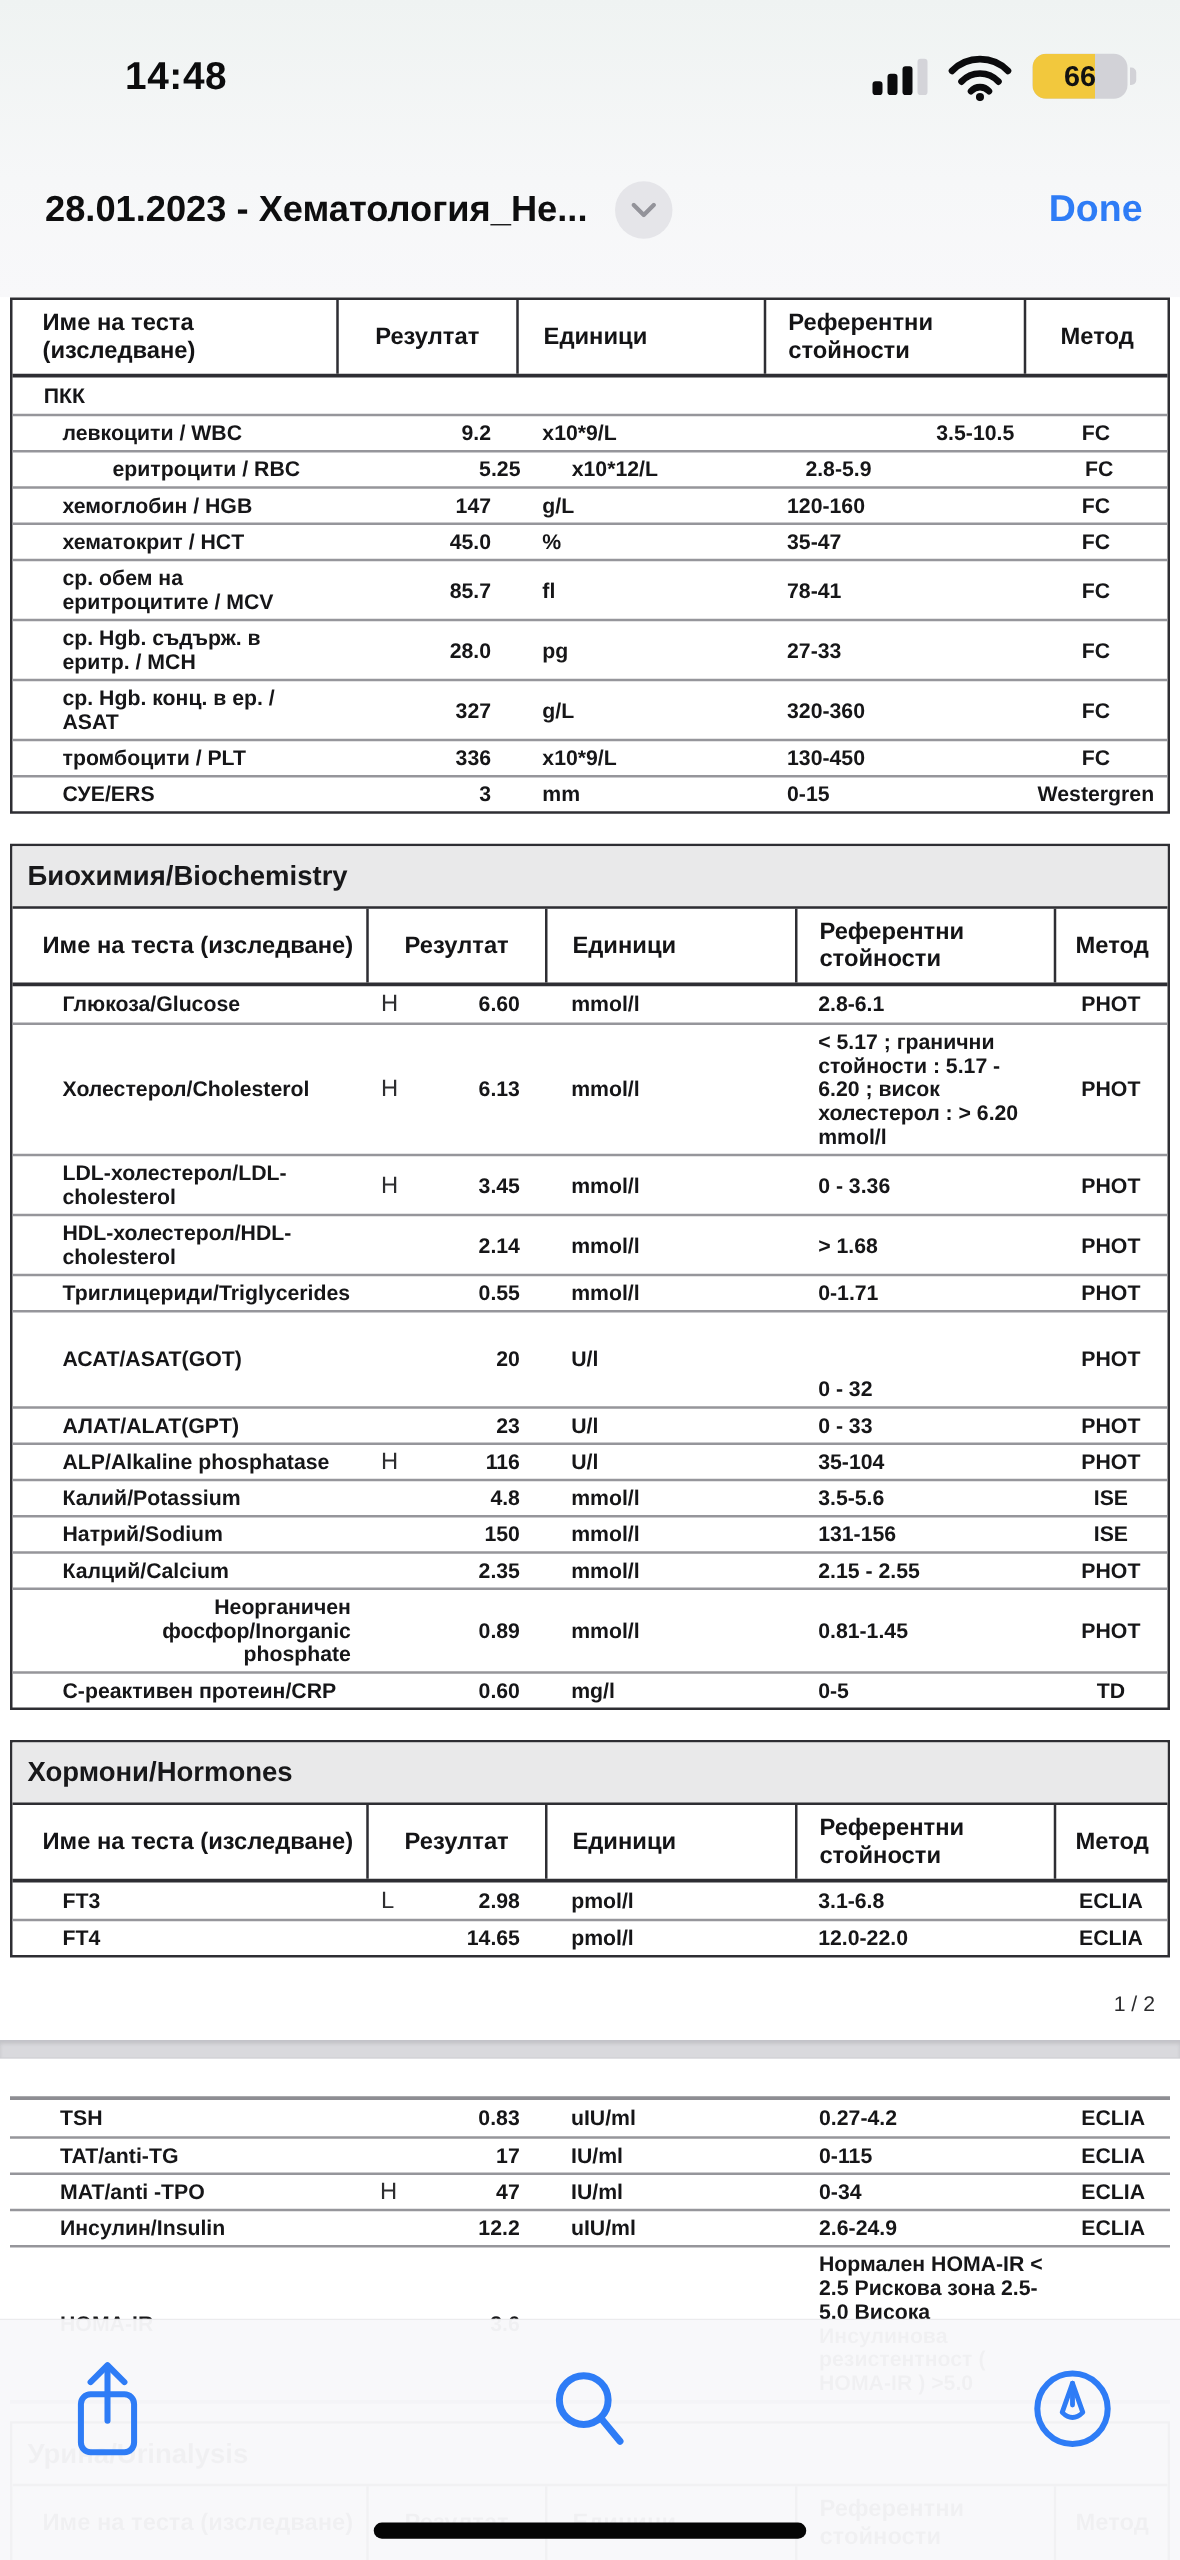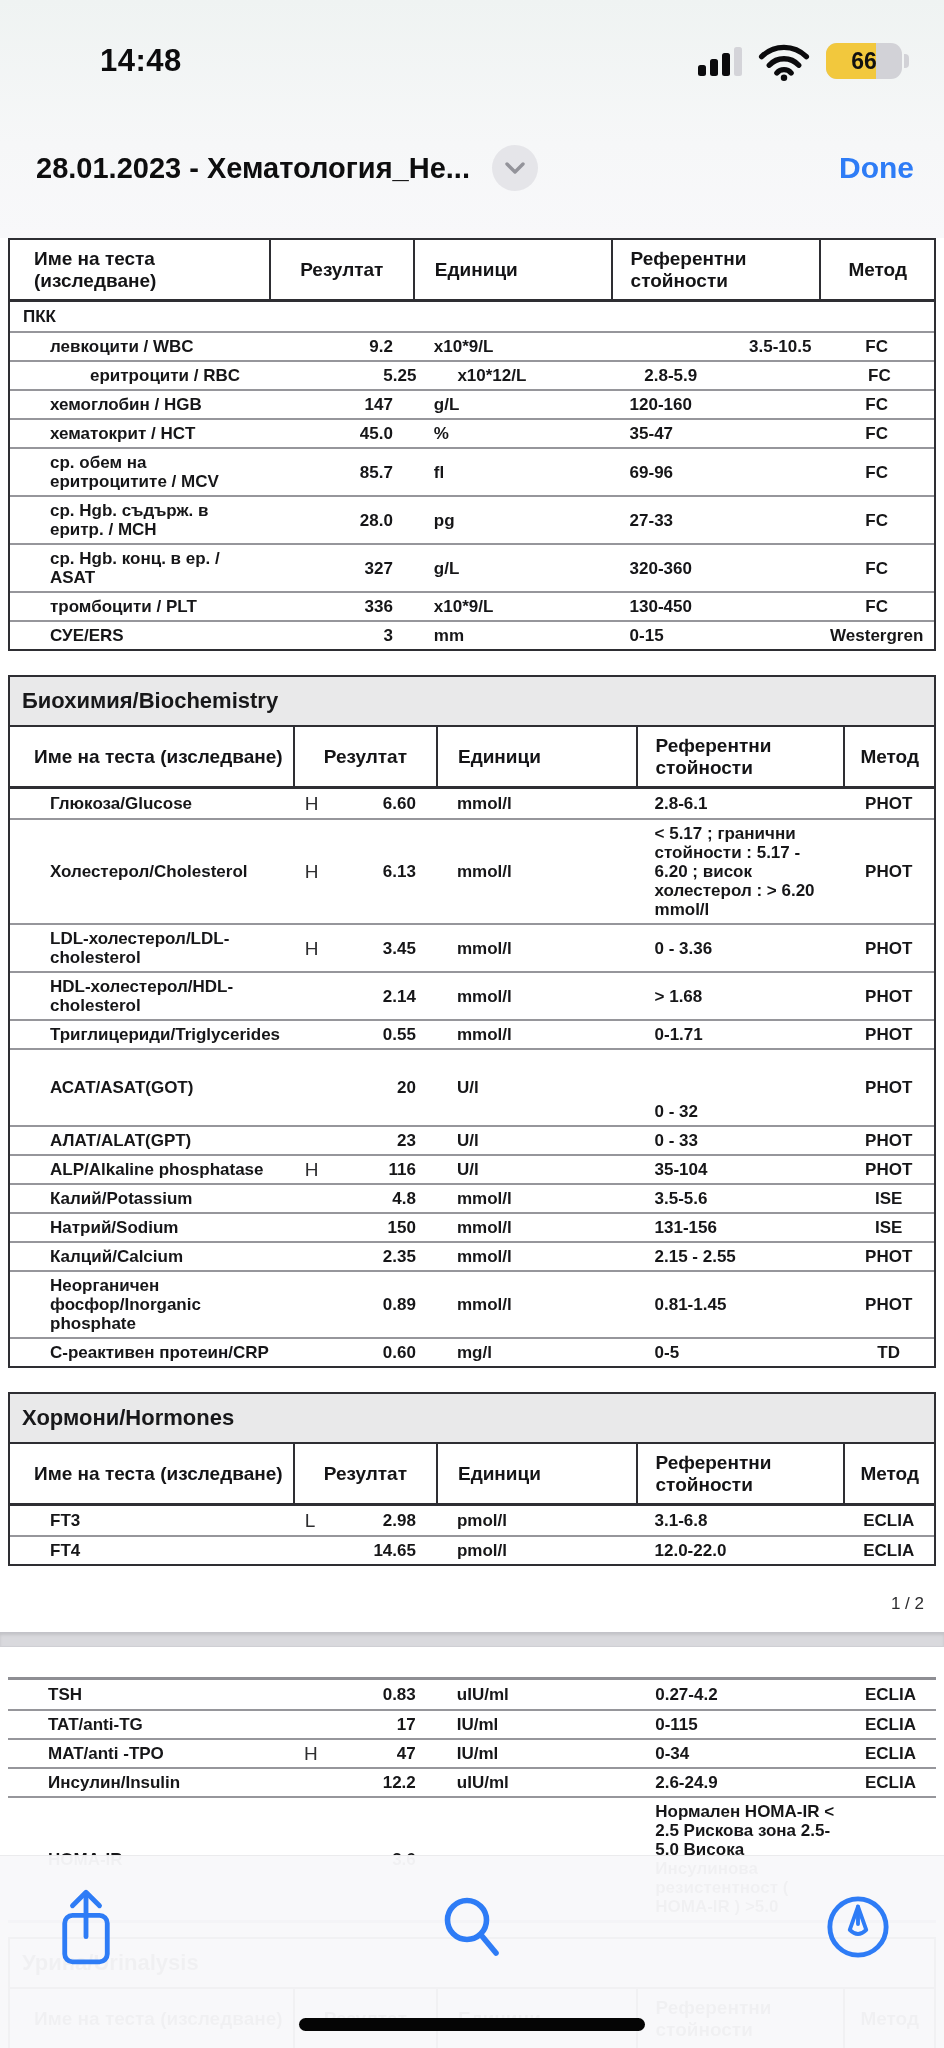--- a/index.html
+++ b/index.html
@@ -43,21 +43,21 @@
   .th { display:flex; align-items:center; font-size:19px; line-height:22px; font-weight:700;
     color:#141416; padding:6px 8px; }
   .th + .th { border-left:2px solid #2e2e33; }
   .th.c0 { padding-left:24px; }
   .th.c1, .th.c4 { justify-content:center; text-align:center; }
   .th.c2 { padding-left:20px; } .th.c3 { padding-left:18px; }
   .trow { display:flex; align-items:center; min-height:29px; }
   .trow + .trow { border-top:2px solid #96969b; }
   .cell { padding:4px 6px; font-size:17px; line-height:19px; font-weight:700; color:#161618; }
   .cell.name { padding-left:40px; padding-right:12px; }
-  .cell.grouplbl { padding-left:13px; width:100%; }
+  .cell.grouplbl { padding-left:25px; width:100%; }
   .cell.result { display:flex; align-items:center; justify-content:space-between;
     padding-left:12px; padding-right:20px; }
   .flag { font-weight:400; font-size:19px; color:#2e2e30; }
   .cell.units { padding-left:21px; }
   .cell.ref { padding-left:19px; padding-right:8px; }
   .cell.method { text-align:center; }
   .pagenum { text-align:right; font-size:17px; font-weight:400; color:#2c2c2e;
     padding:4px 20px 18px 0; }
   .page-gap { height:15px; background:#d9d9dd; border-top:1px solid #c3c3c9;
     border-bottom:1px solid #cfcfd4; box-shadow:inset 0 2px 3px rgba(0,0,0,.10); }
@@ -166,21 +166,21 @@
             <div class="cell ref" style="width: 22.6%;">35-47</div>
             <div class="cell method" style="width: 12.4%;">FC</div>
           </div>
           <div class="trow">
             <div class="cell name" style="width: 28%;">ср. обем на еритроцитите / MCV</div>
             <div class="cell result" style="width: 15.6%;">
               <div class="flag"></div>
               <div class="val">85.7</div>
             </div>
             <div class="cell units" style="width: 21.4%;">fl</div>
-            <div class="cell ref" style="width: 22.6%;">69-96</div>
+            <div class="cell ref" style="width: 22.6%;">78-41</div>
             <div class="cell method" style="width: 12.4%;">FC</div>
           </div>
           <div class="trow">
             <div class="cell name" style="width: 28%;">ср. Hgb. съдърж. в еритр. / MCH</div>
             <div class="cell result" style="width: 15.6%;">
               <div class="flag"></div>
               <div class="val">28.0</div>
             </div>
             <div class="cell units" style="width: 21.4%;">pg</div>
             <div class="cell ref" style="width: 22.6%;">27-33</div>
@@ -332,21 +332,21 @@
             <div class="cell name" style="width: 30.6%;">Калций/Calcium</div>
             <div class="cell result" style="width: 15.5%;">
               <div class="flag"></div>
               <div class="val">2.35</div>
             </div>
             <div class="cell units" style="width: 21.6%;">mmol/l</div>
             <div class="cell ref" style="width: 22.5%;">2.15 - 2.55</div>
             <div class="cell method" style="width: 9.8%;">PHOT</div>
           </div>
           <div class="trow">
-            <div class="cell name" style="width: 30.6%;">Неорганичен фосфор/Inorganic phosphate</div>
+            <div class="cell name" style="width: 30.6%; text-align: right;">Неорганичен фосфор/Inorganic phosphate</div>
             <div class="cell result" style="width: 15.5%;">
               <div class="flag"></div>
               <div class="val">0.89</div>
             </div>
             <div class="cell units" style="width: 21.6%;">mmol/l</div>
             <div class="cell ref" style="width: 22.5%;">0.81-1.45</div>
             <div class="cell method" style="width: 9.8%;">PHOT</div>
           </div>
           <div class="trow">
             <div class="cell name" style="width: 30.6%;">С-реактивен протеин/CRP</div>

